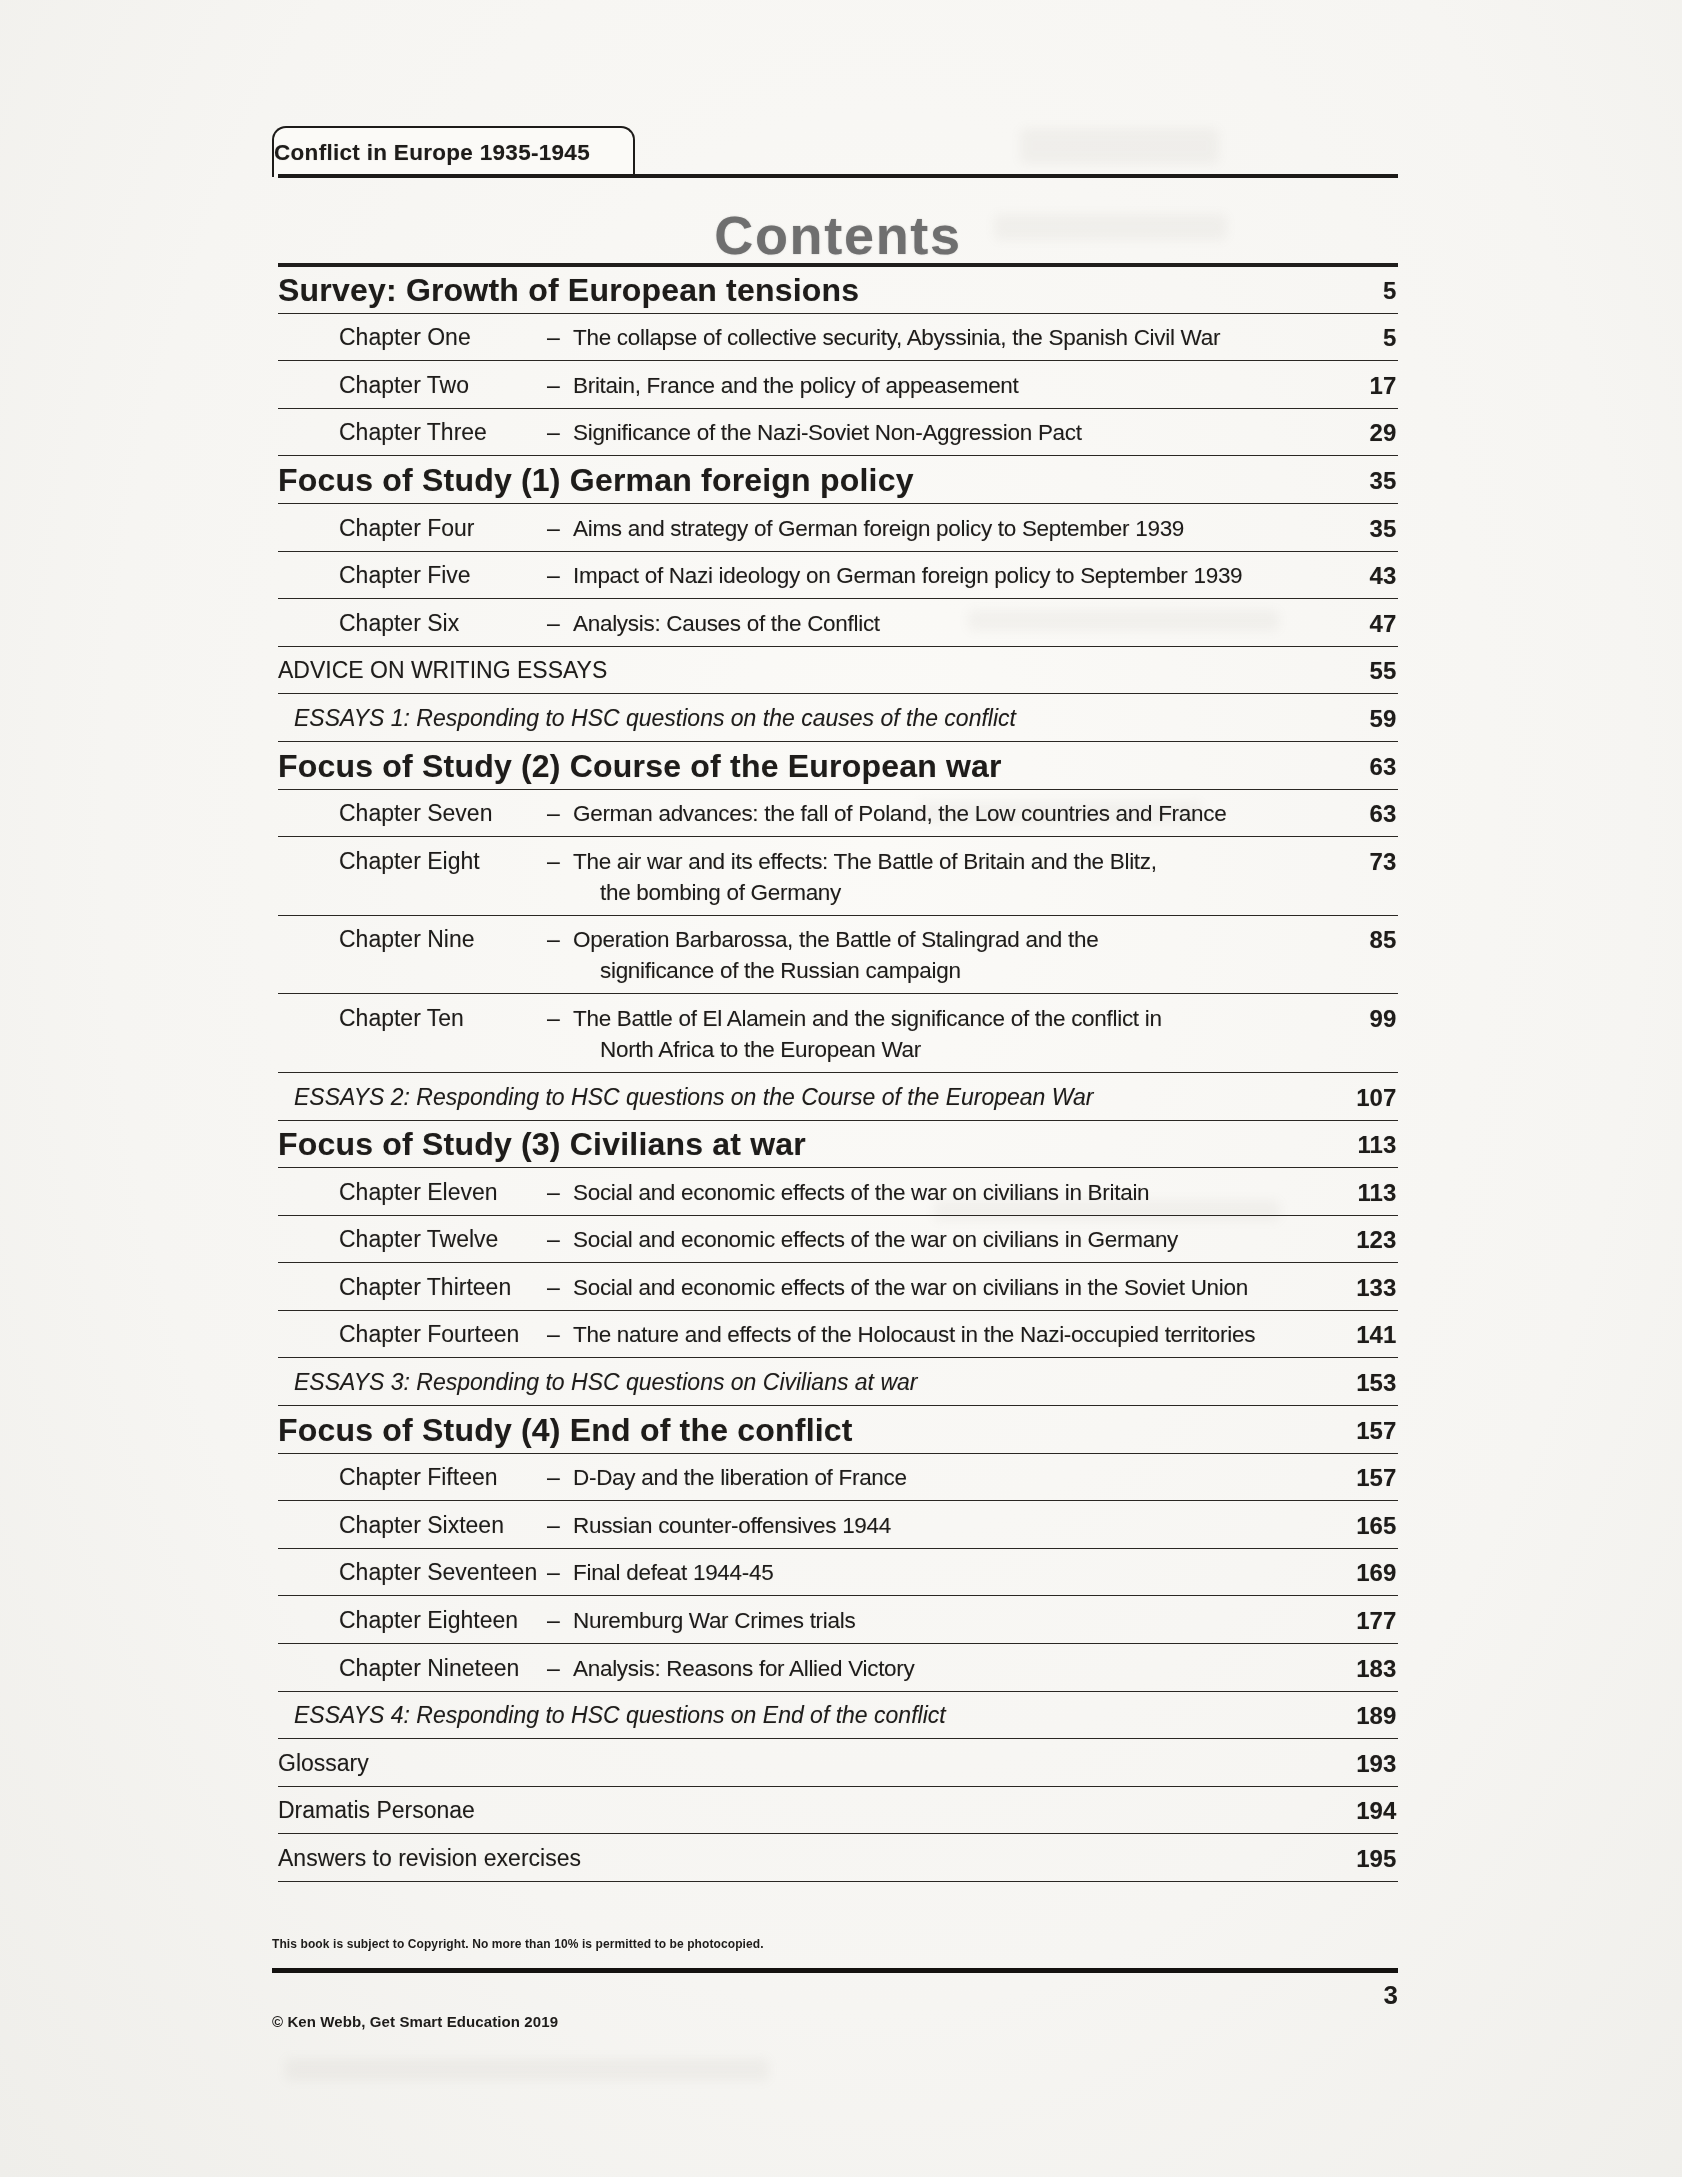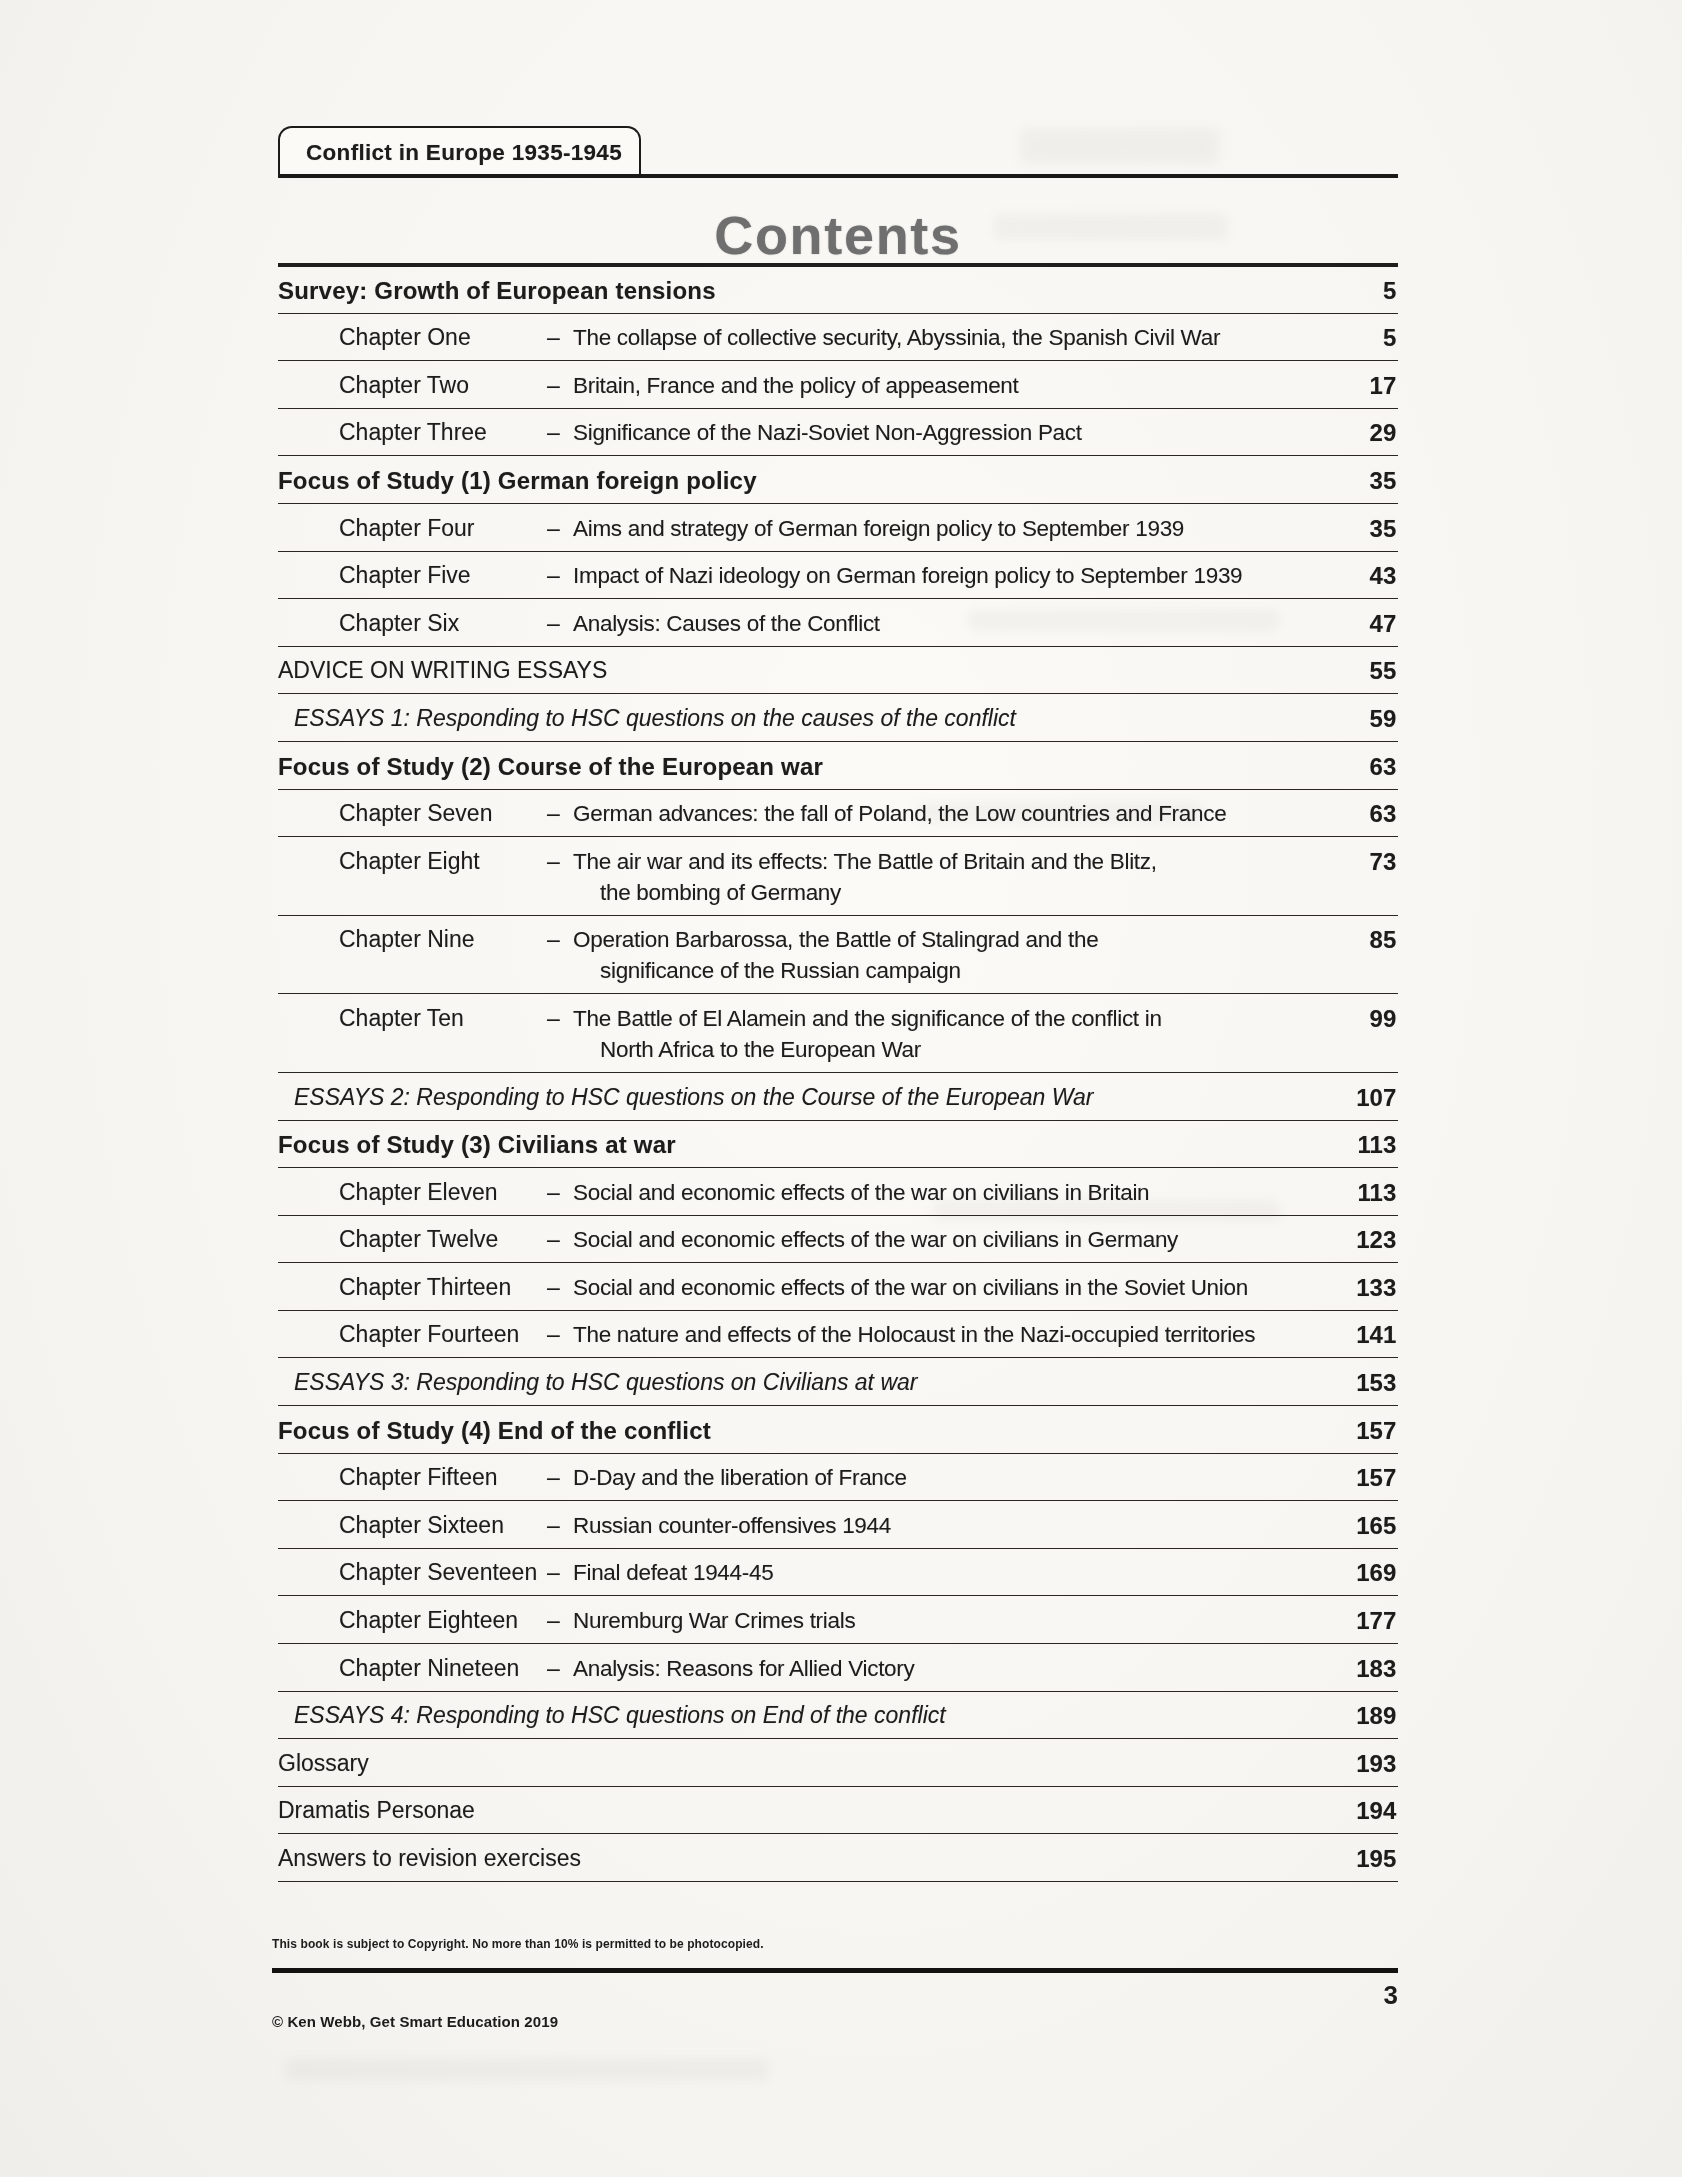--- a/index.html
+++ b/index.html
@@ -19,29 +19,28 @@
   .smudge {
     position: absolute;
     background: #8d877d;
     opacity: 0.07;
     filter: blur(5.2px);
     border-radius: 5.2px;
     pointer-events: none;
   }
   
   .tab {
-    position: absolute; left: 278px; top: 126px;
+    position: absolute; left: 272px; top: 126px;
     width: 363px; height: 51px;
     box-sizing: border-box;
     border: 2.6px solid #1d1b19;
     border-bottom: none;
     border-radius: 14px 14px 0 0;
     background: #fbfaf7;
     display: flex; align-items: center;
-    padding-left: 26px;
   }
   .tab-label {
     font-size: 22.5px; font-weight: 700; letter-spacing: 0.3px;
     text-shadow: 0 0 0.9px rgba(30,28,26,0.35);
   }
   .top-rule {
     position: absolute; left: 278px; top: 174px;
     width: 1120px; height: 3.5px; background: #1c1a18;
   }
   
@@ -63,21 +62,21 @@
   }
   .row {
     display: flex; align-items: flex-start;
     box-sizing: border-box;
     border-bottom: 1.7px solid #2a2723;
     padding: 8.6px 0 7px 0;
     font-size: 23px; line-height: 31px;
     text-shadow: 0 0 0.9px rgba(40,38,36,0.25);
   }
   .row .lbl { white-space: nowrap; }
-  .row.section .lbl { font-weight: 700; font-size: 24px; letter-spacing: 0.2px; }
+  .row.section .lbl { font-weight: 700; font-size: 32px; letter-spacing: 0.2px; }
   .row.essay .lbl { font-style: italic; margin-left: 16px; }
   .row.chapter { padding-left: 61px; }
   .ch-label { flex: 0 0 208px; white-space: nowrap; }
   .ch-dash  { flex: 0 0 26px; }
   .ch-desc  { flex: 1 1 auto; min-width: 0; display: flex; flex-direction: column; font-size: 22.5px; letter-spacing: -0.3px; }
   .ch-desc .d1 { white-space: nowrap; }
   .ch-desc .d2 { white-space: nowrap; margin-left: 27px; }
   .pg {
     margin-left: auto; flex: 0 0 61px;
     text-align: right; font-weight: 700; padding-right: 1.7px;

